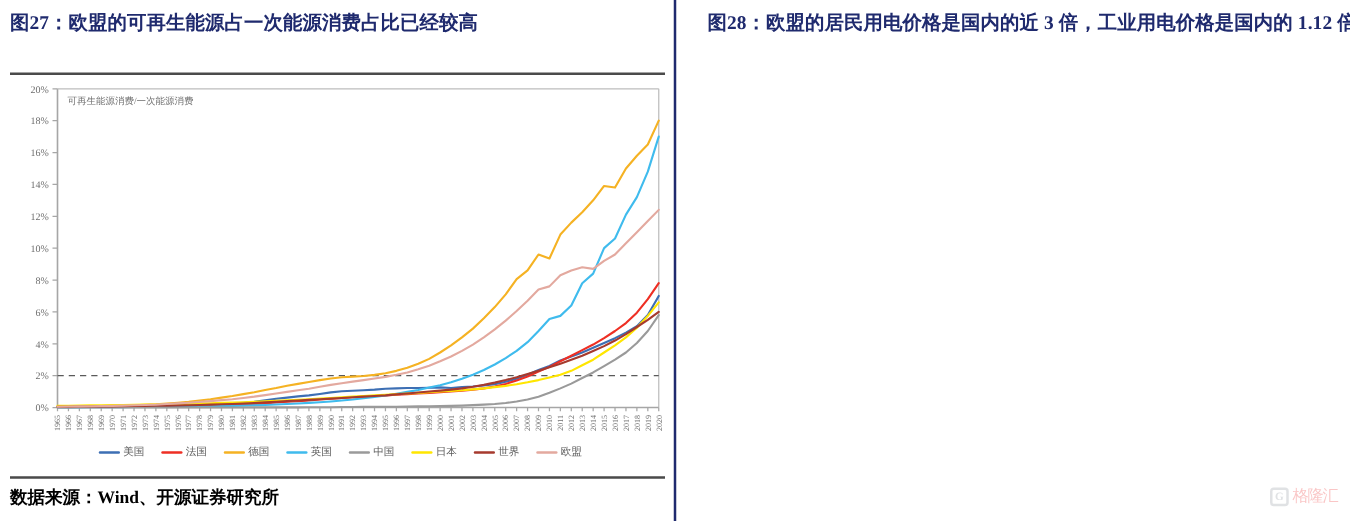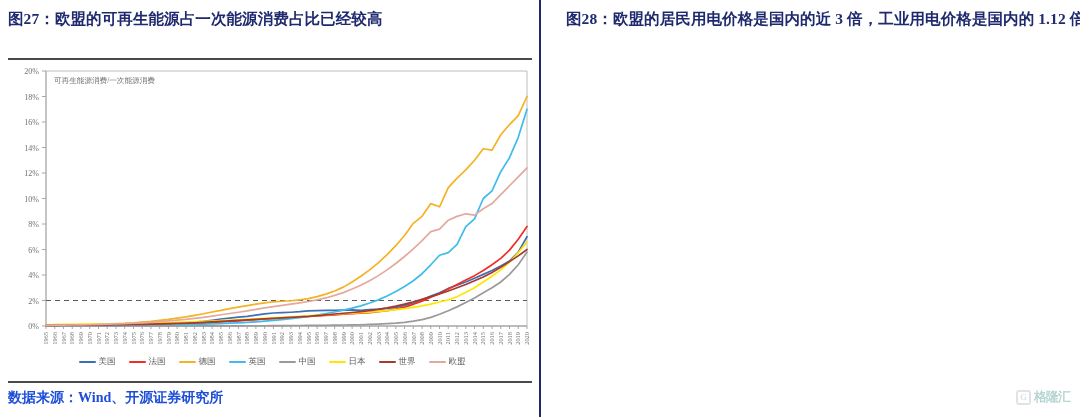--- a/index.html
+++ b/index.html
@@ -32,21 +32,21 @@
     height: 2px;
     background: #4a4a4a;
   }
   .rule-top-l  { left: 8px;  width: 524px; top: 58px; }
   .rule-bot-l  { left: 8px;  width: 524px; top: 381px; }
 
   .source {
     position: absolute;
     top: 389px;
     font-size: 14px;
-    color: #1d4ed8;
+    color: #000000;
     font-weight: 600;
     white-space: nowrap;
   }
   .source-l { left: 8px; }
 
   .divider {
     position: absolute;
     left: 539px; top: 0; width: 1.6px; height: 417px;
     background: #1f2a6e;
   }
@@ -78,21 +78,21 @@
     right: 10px; top: 388px;
     display: flex; align-items: center; gap: 3px;
     opacity: .30;
   }
   .wm-box {
     width: 15px; height: 15px;
     border: 2px solid #9aa0a8; border-radius: 3px;
     display: flex; align-items: center; justify-content: center;
     font-size: 9px; color: #9aa0a8; font-weight: bold;
   }
-  .wm-txt { font-size: 13px; color: #0f766e; font-weight: bold; letter-spacing: -1px; }
+  .wm-txt { font-size: 13px; color: #ef4444; font-weight: normal; letter-spacing: -1px; }
 </style>
 </head>
 <body>
 
 <div class="page">
 
   <div class="divider"></div>
 
   <div class="panel panel-left">
     <div class="fig-title">图27：欧盟的可再生能源占一次能源消费占比已经较高</div>

